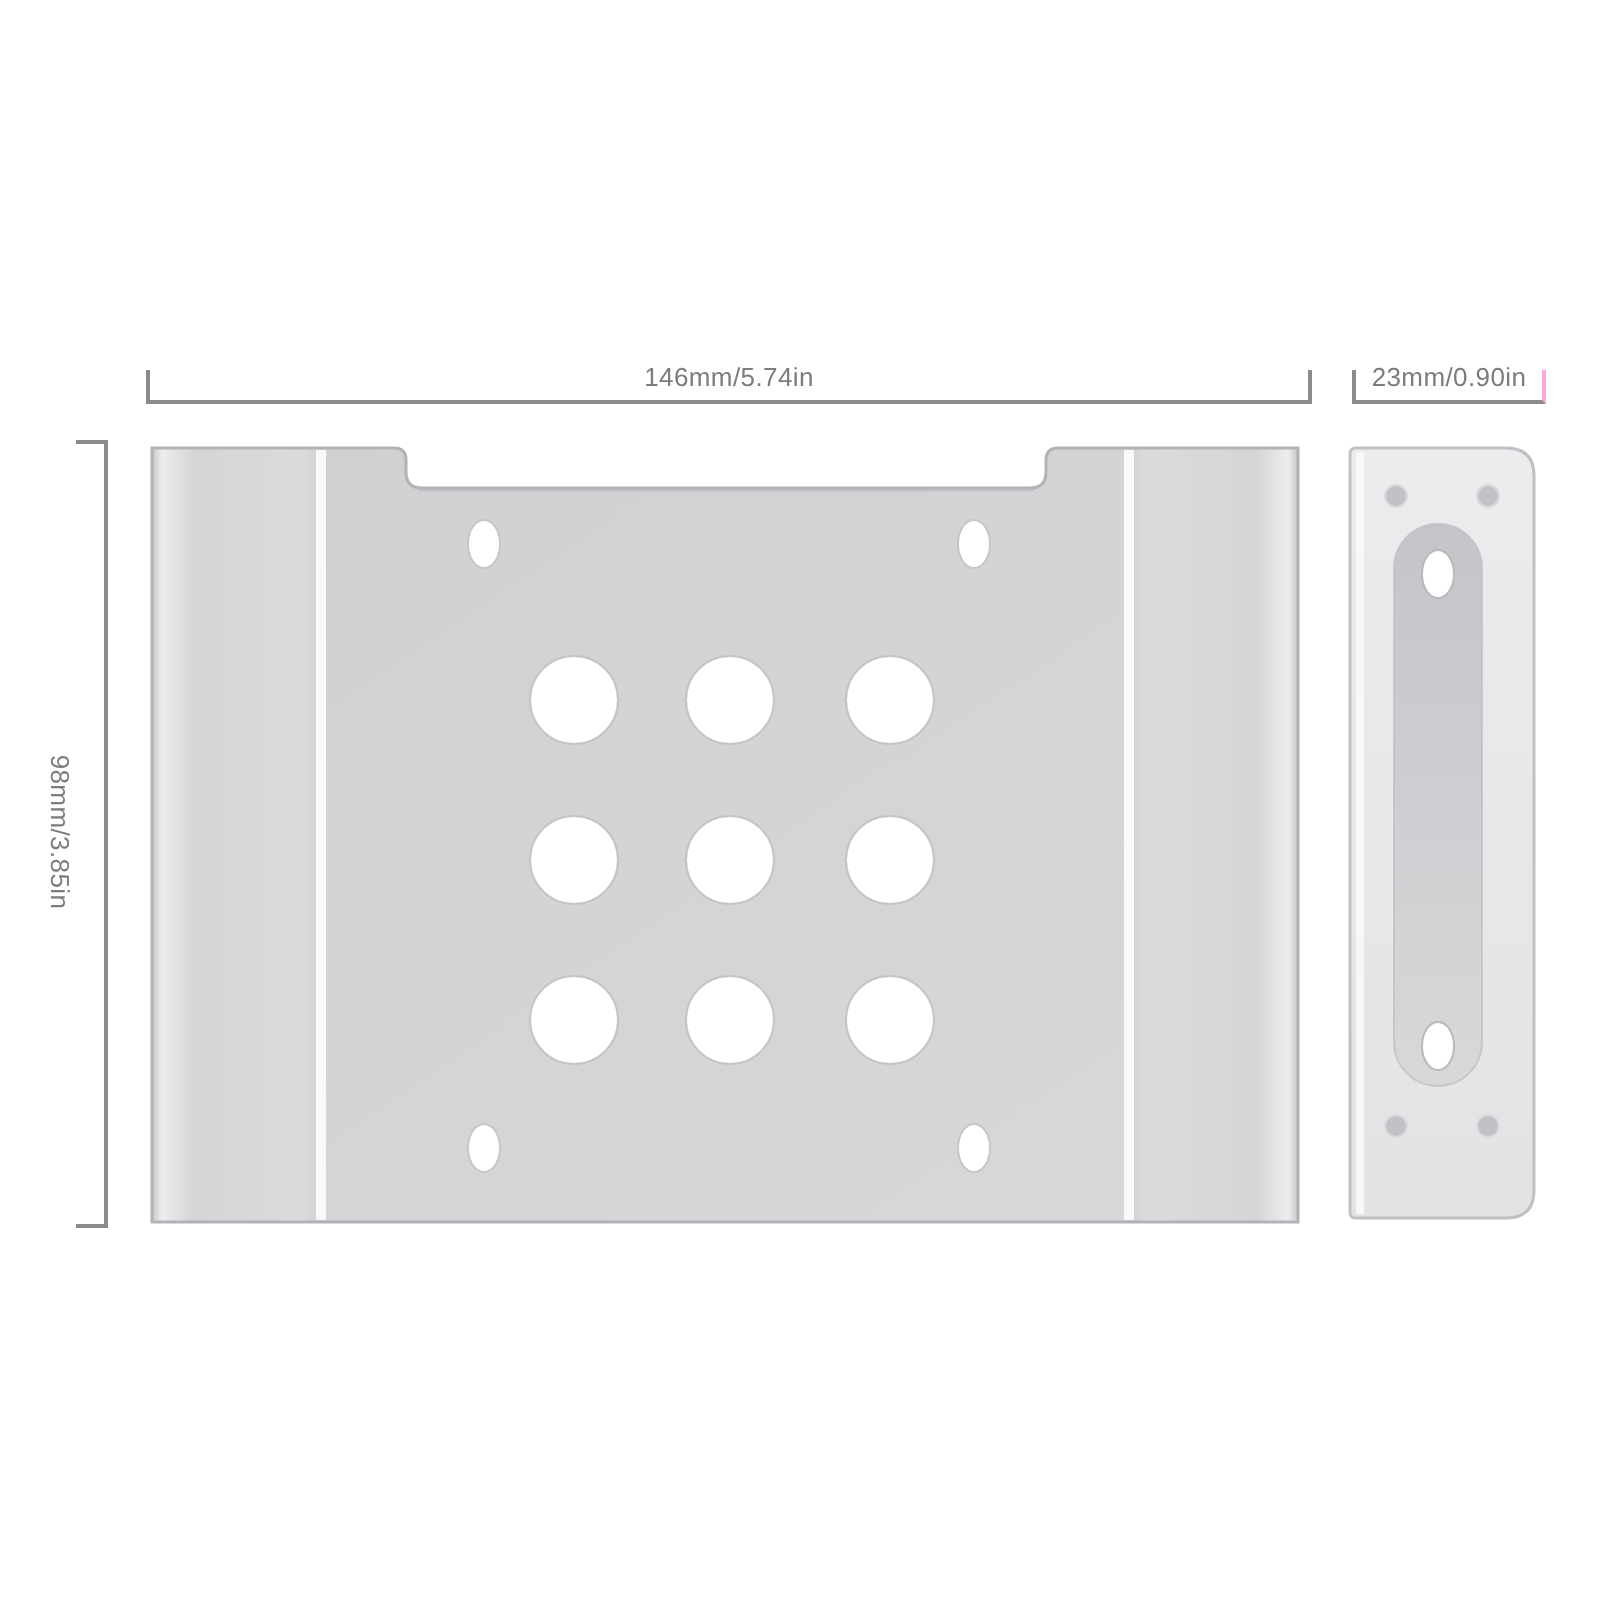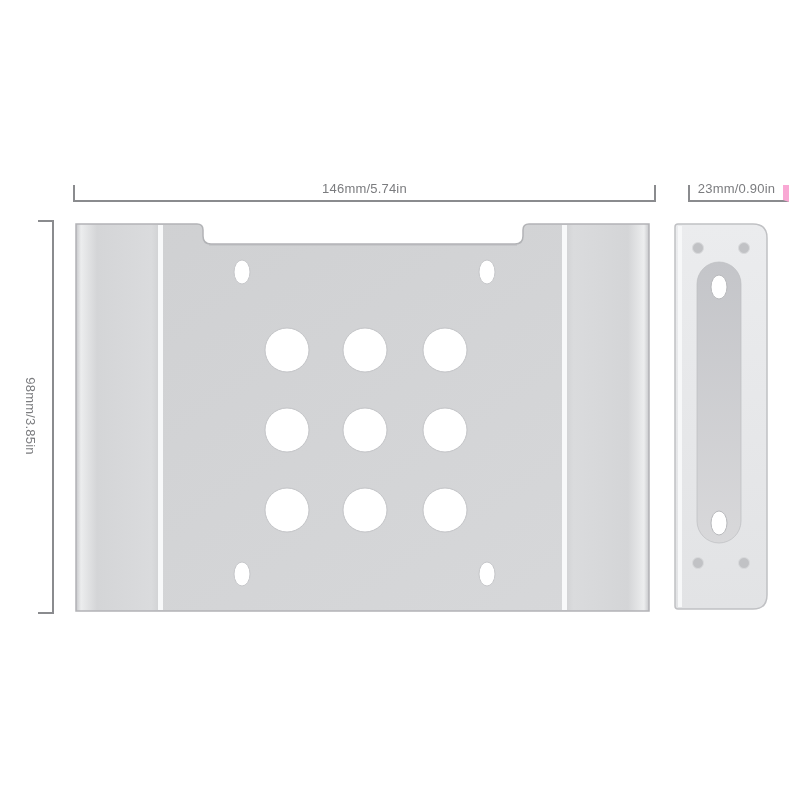--- a/index.html
+++ b/index.html
@@ -30,23 +30,22 @@
     width: 579px; height: 15px;
     border-left: 2px solid #8a8b8e;
     border-right: 2px solid #8a8b8e;
     border-bottom: 2px solid #8a8b8e;
   }
   .dim-depth {
     position: absolute;
     left: 676px; top: 185px;
     width: 93px; height: 15px;
     border-left: 2px solid #8a8b8e;
-    border-right: 6px solid #f9a8d4;
+    border-right: 2px solid #f9a8d4;
     border-bottom: 2px solid #8a8b8e;
-    margin-left: 12px;
   }
   .dim-width .dim-label, .dim-depth .dim-label {
     position: absolute;
     left: 0; right: 0; bottom: 4px;
     text-align: center;
   }
   .dim-height {
     position: absolute;
     left: 38px; top: 220px;
     width: 14px; height: 390px;

